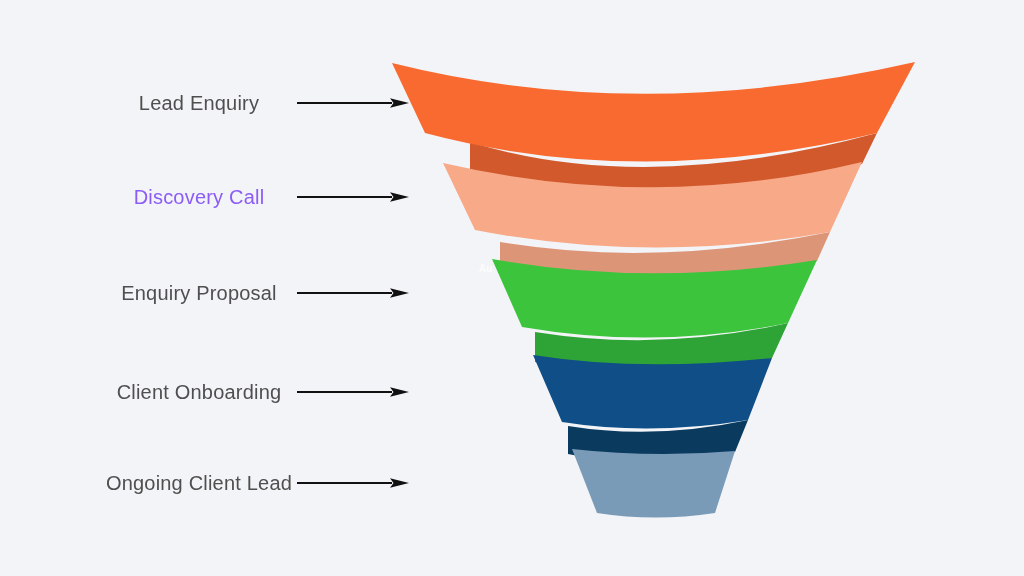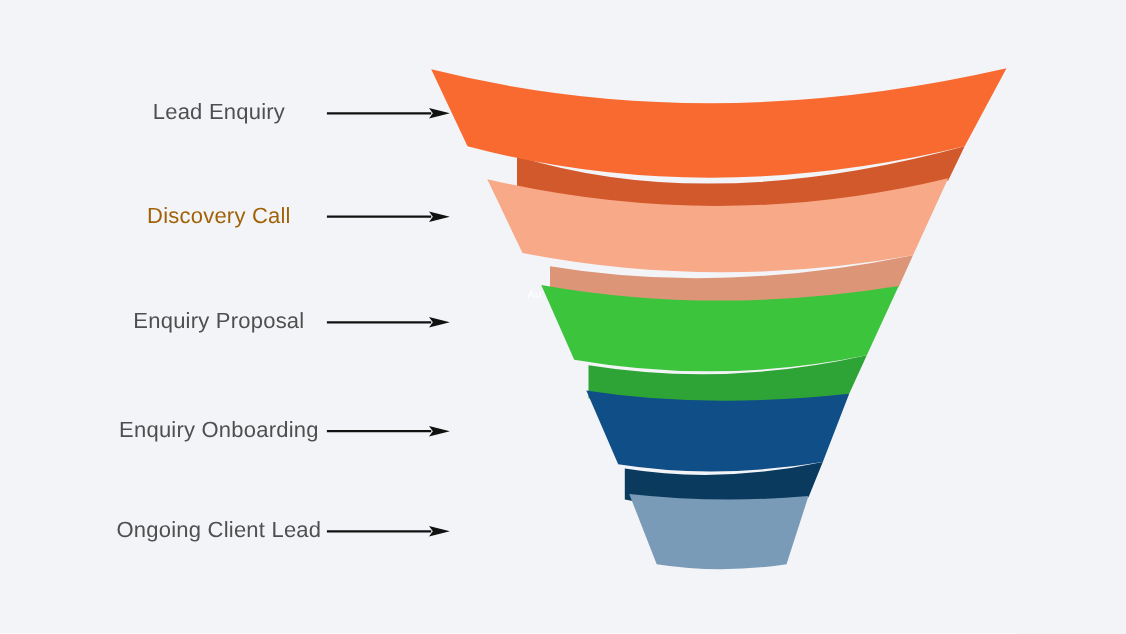--- a/index.html
+++ b/index.html
@@ -82,37 +82,37 @@
 
   <div class="label-row row-1">
     <div class="stage-label" style="color: rgb(79, 79, 79);">Lead Enquiry</div>
     <svg class="arrow" viewBox="0 0 112 16">
       <line x1="0" y1="8" x2="95" y2="8" stroke-width="2" stroke="#111111"></line>
       <polygon points="93,3.2 112,8 93,12.8 96.5,8" fill="#111111"></polygon>
     </svg>
   </div>
 
   <div class="label-row row-2">
-    <div class="stage-label" style="color: #a16207;">Discovery Call</div>
+    <div class="stage-label" style="color: #8b5cf6;">Discovery Call</div>
     <svg class="arrow" viewBox="0 0 112 16">
       <line x1="0" y1="8" x2="95" y2="8" stroke-width="2" stroke="#111111"></line>
       <polygon points="93,3.2 112,8 93,12.8 96.5,8" fill="#111111"></polygon>
     </svg>
   </div>
 
   <div class="label-row row-3">
     <div class="stage-label" style="color: rgb(79, 79, 79);">Enquiry Proposal</div>
     <svg class="arrow" viewBox="0 0 112 16">
       <line x1="0" y1="8" x2="95" y2="8" stroke-width="2" stroke="#111111"></line>
       <polygon points="93,3.2 112,8 93,12.8 96.5,8" fill="#111111"></polygon>
     </svg>
   </div>
 
   <div class="label-row row-4">
-    <div class="stage-label" style="color: rgb(79, 79, 79);">Enquiry Onboarding</div>
+    <div class="stage-label" style="color: rgb(79, 79, 79);">Client Onboarding</div>
     <svg class="arrow" viewBox="0 0 112 16">
       <line x1="0" y1="8" x2="95" y2="8" stroke-width="2" stroke="#111111"></line>
       <polygon points="93,3.2 112,8 93,12.8 96.5,8" fill="#111111"></polygon>
     </svg>
   </div>
 
   <div class="label-row row-5">
     <div class="stage-label" style="color: rgb(79, 79, 79);">Ongoing Client Lead</div>
     <svg class="arrow" viewBox="0 0 112 16">
       <line x1="0" y1="8" x2="95" y2="8" stroke-width="2" stroke="#111111"></line>

